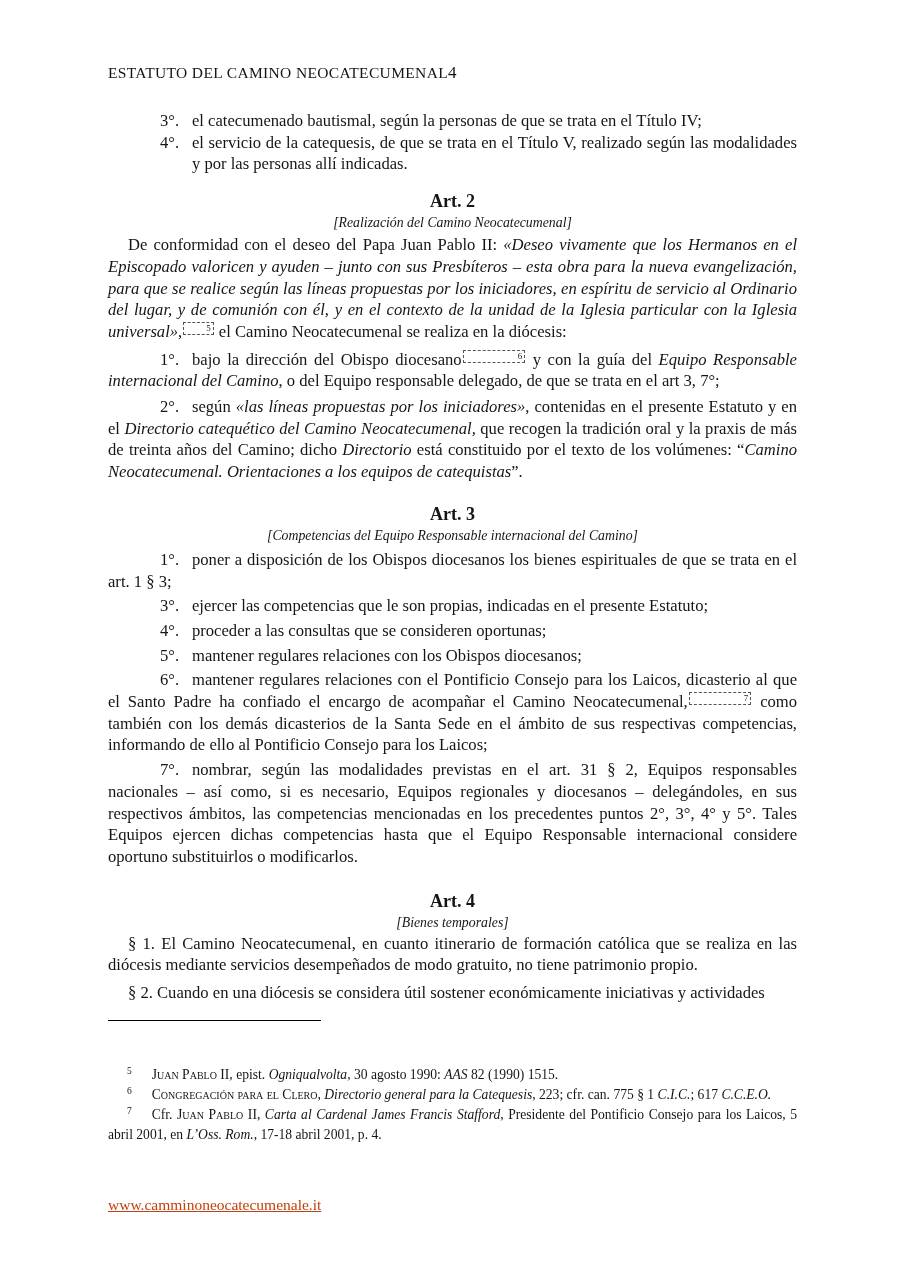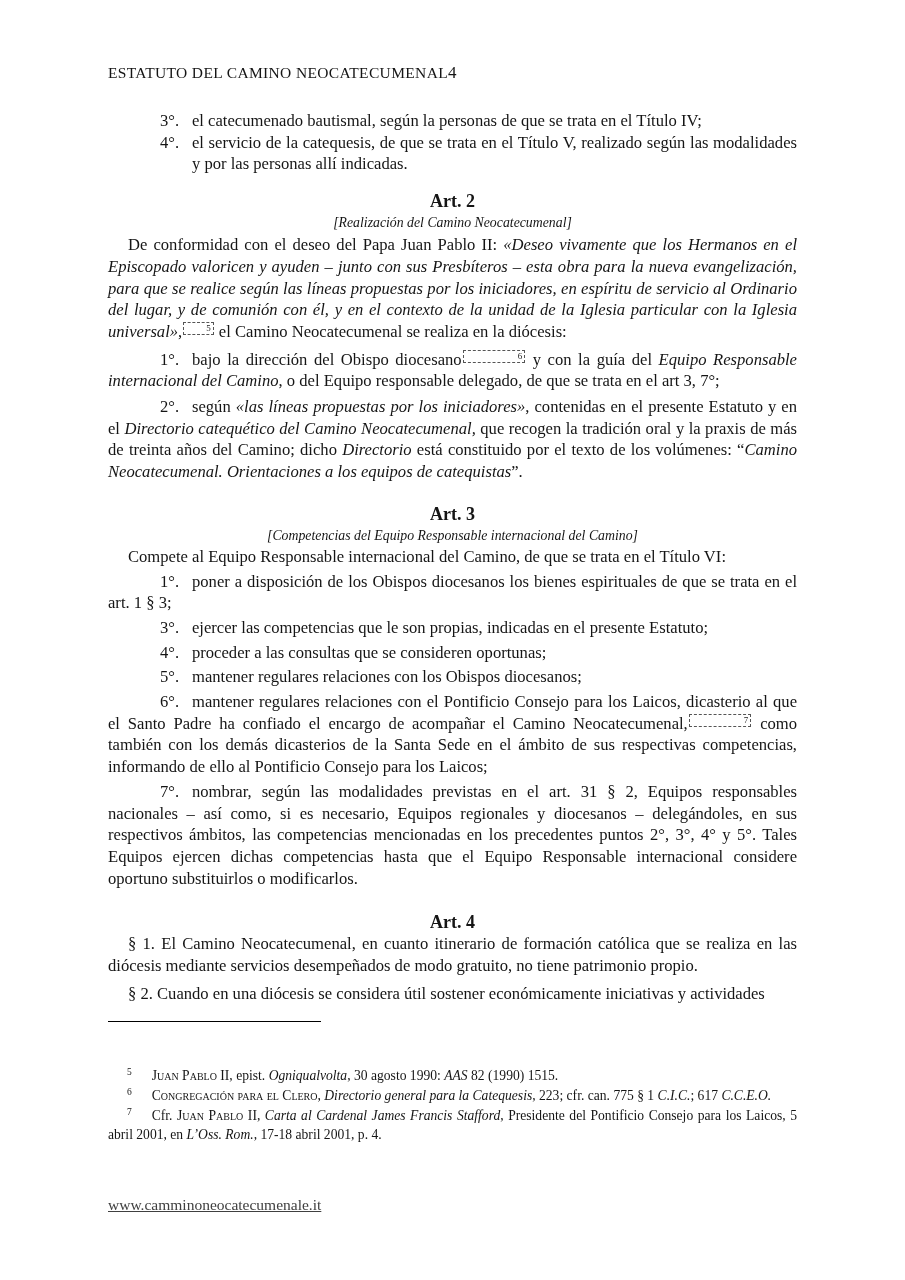--- a/index.html
+++ b/index.html
@@ -70,47 +70,47 @@
       <div class="art-title">Art. 2</div>
       <div class="art-sub">[Realización del Camino Neocatecumenal]</div>
       <p class="p mt1"><span>De conformidad con el deseo del Papa Juan Pablo II: </span><span class="i">«Deseo vivamente que los Hermanos en el Episcopado valoricen y ayuden – junto con sus Presbíteros – esta obra para la nueva evangelización, para que se realice según las líneas propuestas por los iniciadores, en espíritu de servicio al Ordinario del lugar, y de comunión con él, y en el contexto de la unidad de la Iglesia particular con la Iglesia universal»</span><span>,</span><span class="fn-ref">5</span><span> el Camino Neocatecumenal se realiza en la diócesis:</span></p>
       <p class="np mt6"><span class="num">1°.</span><span>bajo la dirección del Obispo diocesano</span><span class="fn-ref">6</span><span> y con la guía del </span><span class="i">Equipo Responsable internacional del Camino</span><span>, o del Equipo responsable delegado, de que se trata en el art 3, 7°;</span></p>
       <p class="np mt4"><span class="num">2°.</span><span>según </span><span class="i">«las líneas propuestas por los iniciadores»</span><span>, contenidas en el presente Estatuto y en el </span><span class="i">Directorio catequético del Camino Neocatecumenal,</span><span> que recogen la tradición oral y la praxis de más de treinta años del Camino; dicho </span><span class="i">Directorio</span><span> está constituido por el texto de los volúmenes: “</span><span class="i">Camino Neocatecumenal. Orientaciones a los equipos de catequistas</span><span>”.</span></p>
     </section>
 
     <section class="mt20">
       <div class="art-title">Art. 3</div>
       <div class="art-sub">[Competencias del Equipo Responsable internacional del Camino]</div>
-      <p class="p"><span>Compete al Equipo Responsable internacional del Camino, de que se trata en el Título VI:</span></p>
       <p class="np mt3"><span class="num">1°.</span><span>poner a disposición de los Obispos diocesanos los bienes espirituales de que se trata en el art. 1 § 3;</span></p>
       <p class="np mt3"><span class="num">3°.</span><span>ejercer las competencias que le son propias, indicadas en el presente Estatuto;</span></p>
       <p class="np mt3"><span class="num">4°.</span><span>proceder a las consultas que se consideren oportunas;</span></p>
       <p class="np mt3"><span class="num">5°.</span><span>mantener regulares relaciones con los Obispos diocesanos;</span></p>
       <p class="np mt3"><span class="num">6°.</span><span>mantener regulares relaciones con el Pontificio Consejo para los Laicos, dicasterio al que el Santo Padre ha confiado el encargo de acompañar el Camino Neocatecumenal,</span><span class="fn-ref">7</span><span> como también con los demás dicasterios de la Santa Sede en el ámbito de sus respectivas competencias, informando de ello al Pontificio Consejo para los Laicos;</span></p>
       <p class="np mt3"><span class="num">7°.</span><span>nombrar, según las modalidades previstas en el art. 31 § 2, Equipos responsables nacionales – así como, si es necesario, Equipos regionales y diocesanos – delegándoles, en sus respectivos ámbitos, las competencias mencionadas en los precedentes puntos 2°, 3°, 4° y 5°. Tales Equipos ejercen dichas competencias hasta que el Equipo Responsable internacional considere oportuno substituirlos o modificarlos.</span></p>
     </section>
 
     <section class="mt22">
       <div class="art-title">Art. 4</div>
+      <div class="art-sub">[Bienes temporales]</div>
       <p class="p"><span>§ 1. El Camino Neocatecumenal, en cuanto itinerario de formación católica que se realiza en las diócesis mediante servicios desempeñados de modo gratuito, no tiene patrimonio propio.</span></p>
       <p class="p mt6"><span>§ 2. Cuando en una diócesis se considera útil sostener económicamente iniciativas y actividades</span></p>
     </section>
 
     <div class="footnotes">
       <div class="fn-sep"></div>
       <div class="fn">
         <sup class="fnmark">5</sup><span><span class="sc">Juan Pablo II</span><span>, epist. </span><span class="i">Ogniqualvolta</span><span>, 30 agosto 1990: </span><span class="i">AAS</span><span> 82 (1990) 1515.</span></span>
       </div>
       <div class="fn">
         <sup class="fnmark">6</sup><span><span class="sc">Congregación para el Clero</span><span>, </span><span class="i">Directorio general para la Catequesis</span><span>, 223; cfr. can. 775 § 1 </span><span class="i">C.I.C.</span><span>; 617 </span><span class="i">C.C.E.O.</span></span>
       </div>
       <div class="fn">
         <sup class="fnmark">7</sup><span><span>Cfr. </span><span class="sc">Juan Pablo II</span><span>, </span><span class="i">Carta al Cardenal James Francis Stafford</span><span>, Presidente del Pontificio Consejo para los Laicos, 5 abril 2001, en </span><span class="i">L’Oss. Rom.</span><span>, 17-18 abril 2001, p. 4.</span></span>
       </div>
     </div>
 
   </div>
 
   <div class="footer">
-    <a class="site-link" style="color: #404040;">www.camminoneocatecumenale.it</a>
+    <a class="site-link" style="color: #c2410c;">www.camminoneocatecumenale.it</a>
   </div>
 
 </div>
 
 </body></html>

